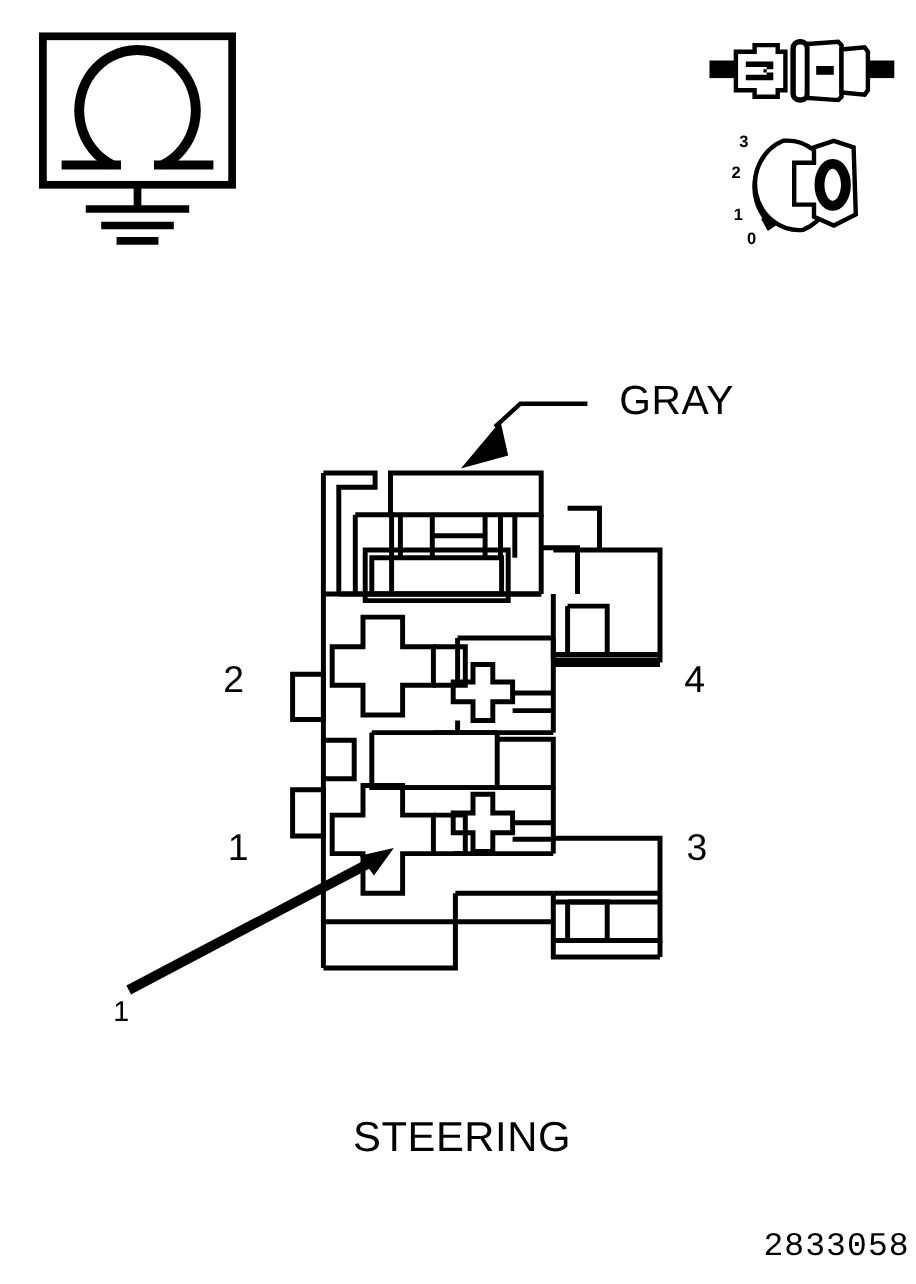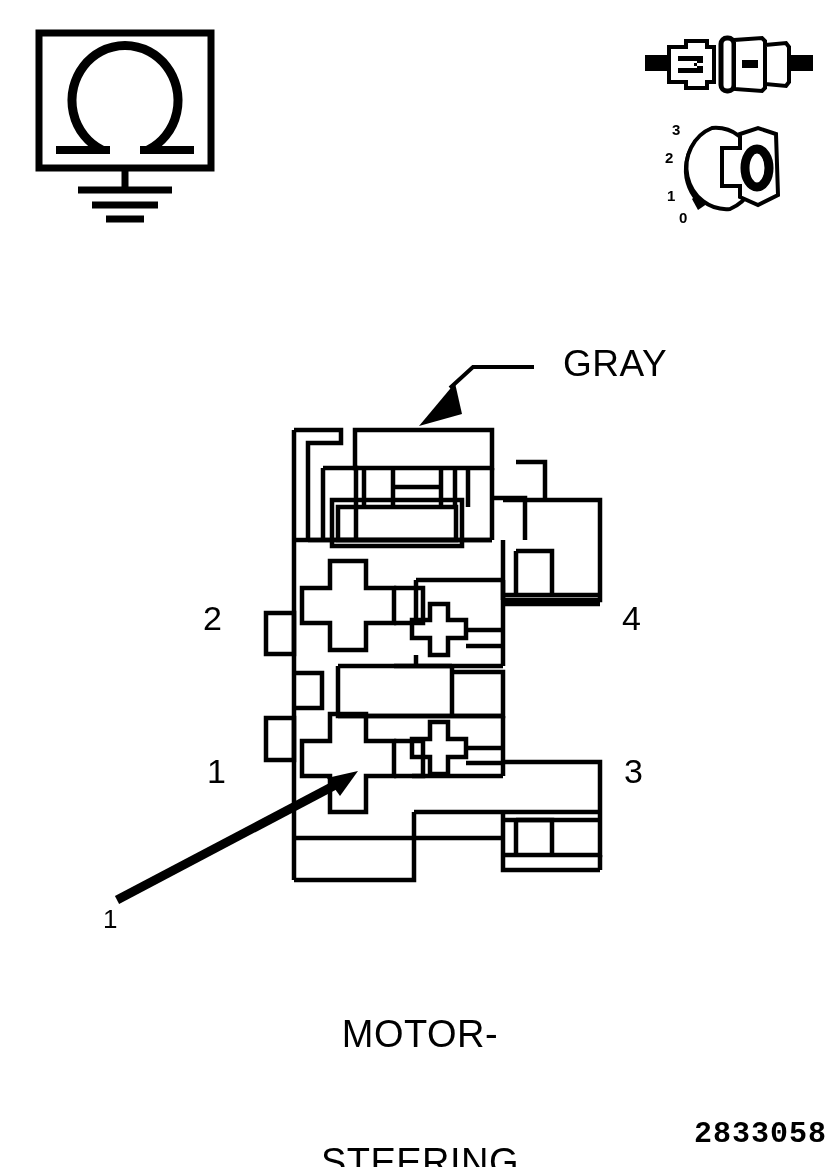--- a/index.html
+++ b/index.html
@@ -57,21 +57,21 @@
     letter-spacing: 0.5px;
   }
   .callout-num {
     font-family: "Liberation Sans", sans-serif;
     font-size: 26px;
     font-weight: 400;
   }
   .part-num {
     font-family: "Liberation Mono", monospace;
     font-size: 30px;
-    font-weight: 700;
+    font-weight: 400;
     letter-spacing: 1px;
   }
   .key-pos {
     font-family: "Liberation Sans", sans-serif;
     font-size: 15px;
     font-weight: 700;
   }
 </style>
 </head>
 <body>
@@ -251,20 +251,19 @@
 
   <div class="lbl pin-num" style="left:203px; top:601px;">2</div>
   <div class="lbl pin-num" style="left:207px; top:754px;">1</div>
 
   <div class="lbl pin-num" style="left:622px; top:601px;">4</div>
   <div class="lbl pin-num" style="left:624px; top:754px;">3</div>
 
   <div class="lbl callout-num" style="left:103px; top:906px;">1</div>
 
   <div class="lbl caption" style="left:260px; top:928px; width:320px;">
-    <div>MOTOR-</div>
     <div>STEERING</div>
     
   </div>
 
   <div class="lbl part-num" style="left:694px; top:1119px;">2833058</div>
 
 </div>
 
 </body></html>

